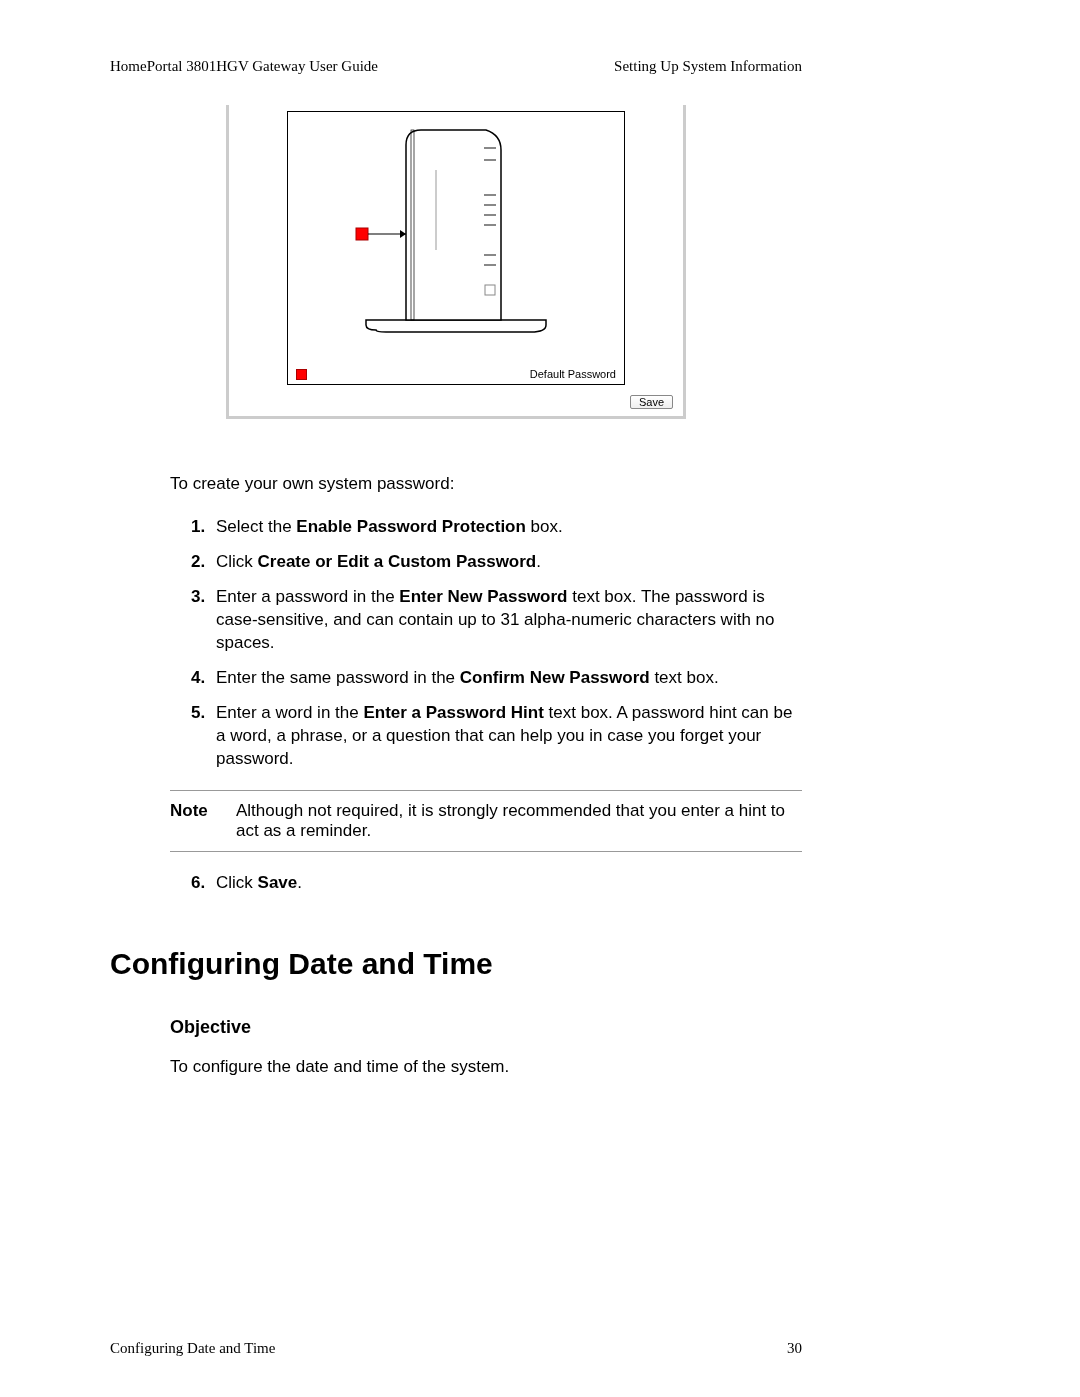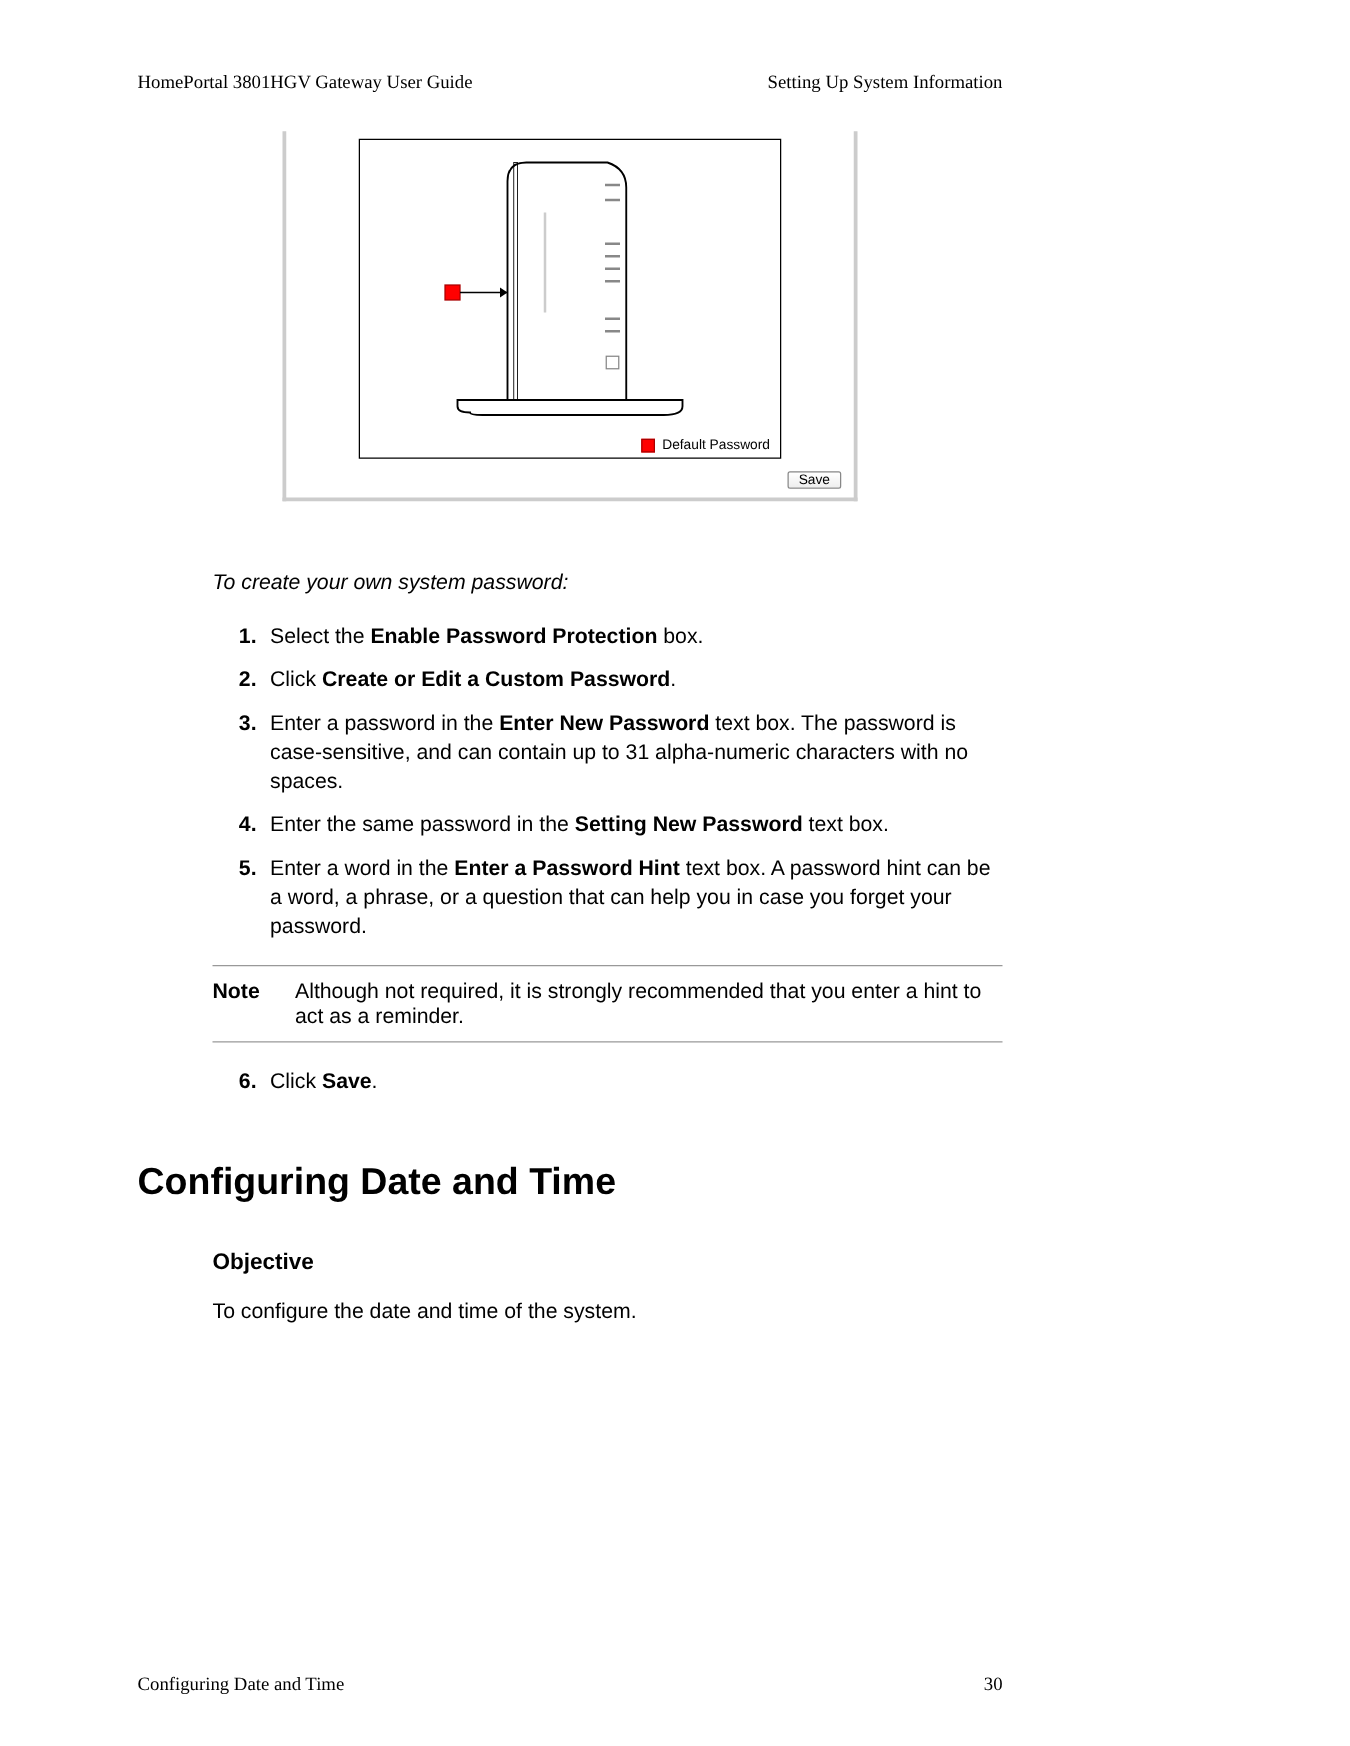--- a/index.html
+++ b/index.html
@@ -41,24 +41,24 @@
     width: 320px;
     padding: 8px 8px 4px 8px;
     text-align: center;
   }
   .gateway-box svg {
     display: block;
     margin: 0 auto;
   }
   .legend-row {
     font-size: 11px;
-    margin-top: 0;
+    margin-top: 18px;
     display: flex;
     align-items: center;
-    justify-content: flex-end;
+    justify-content: space-between;
     gap: 6px;
   }
   .legend-sq {
     width: 9px;
     height: 9px;
     background: #f00;
     border: 1px solid #a00;
     display: inline-block;
   }
   .save-btn {
@@ -74,21 +74,20 @@
 
   h2.section {
     font-family: Arial, Helvetica, sans-serif;
     font-weight: bold;
     font-size: 21px;
     margin: 0 0 18px 0;
   }
   .intro {
     font-size: 17px;
     margin: 0 0 16px 60px;
-    font-style: italic;
   }
   ol.steps {
     margin: 0 0 0 60px;
     padding-left: 40px;
     font-size: 17px;
   }
   ol.steps > li {
     padding: 6px 0 6px 6px;
     line-height: 1.35;
   }
@@ -189,21 +188,21 @@
     <li>
       <span>Select the </span><b>Enable Password Protection</b><span> box.</span>
     </li>
     <li>
       <span>Click </span><b>Create or Edit a Custom Password</b><span>.</span>
     </li>
     <li>
       <span>Enter a password in the </span><b>Enter New Password</b><span> text box. The password is case-sensitive, and can contain up to 31 alpha-numeric characters with no spaces.</span>
     </li>
     <li>
-      <span>Enter the same password in the </span><b>Setting New Password</b><span> text box.</span>
+      <span>Enter the same password in the </span><b>Confirm New Password</b><span> text box.</span>
     </li>
     <li>
       <span>Enter a word in the </span><b>Enter a Password Hint</b><span> text box. A password hint can be a word, a phrase, or a question that can help you in case you forget your password.</span>
     </li>
   </ol>
 
   <div class="note-block">
     <div class="note-label">Note</div>
     <div>Although not required, it is strongly recommended that you enter a hint to act as a reminder.</div>
   </div>

